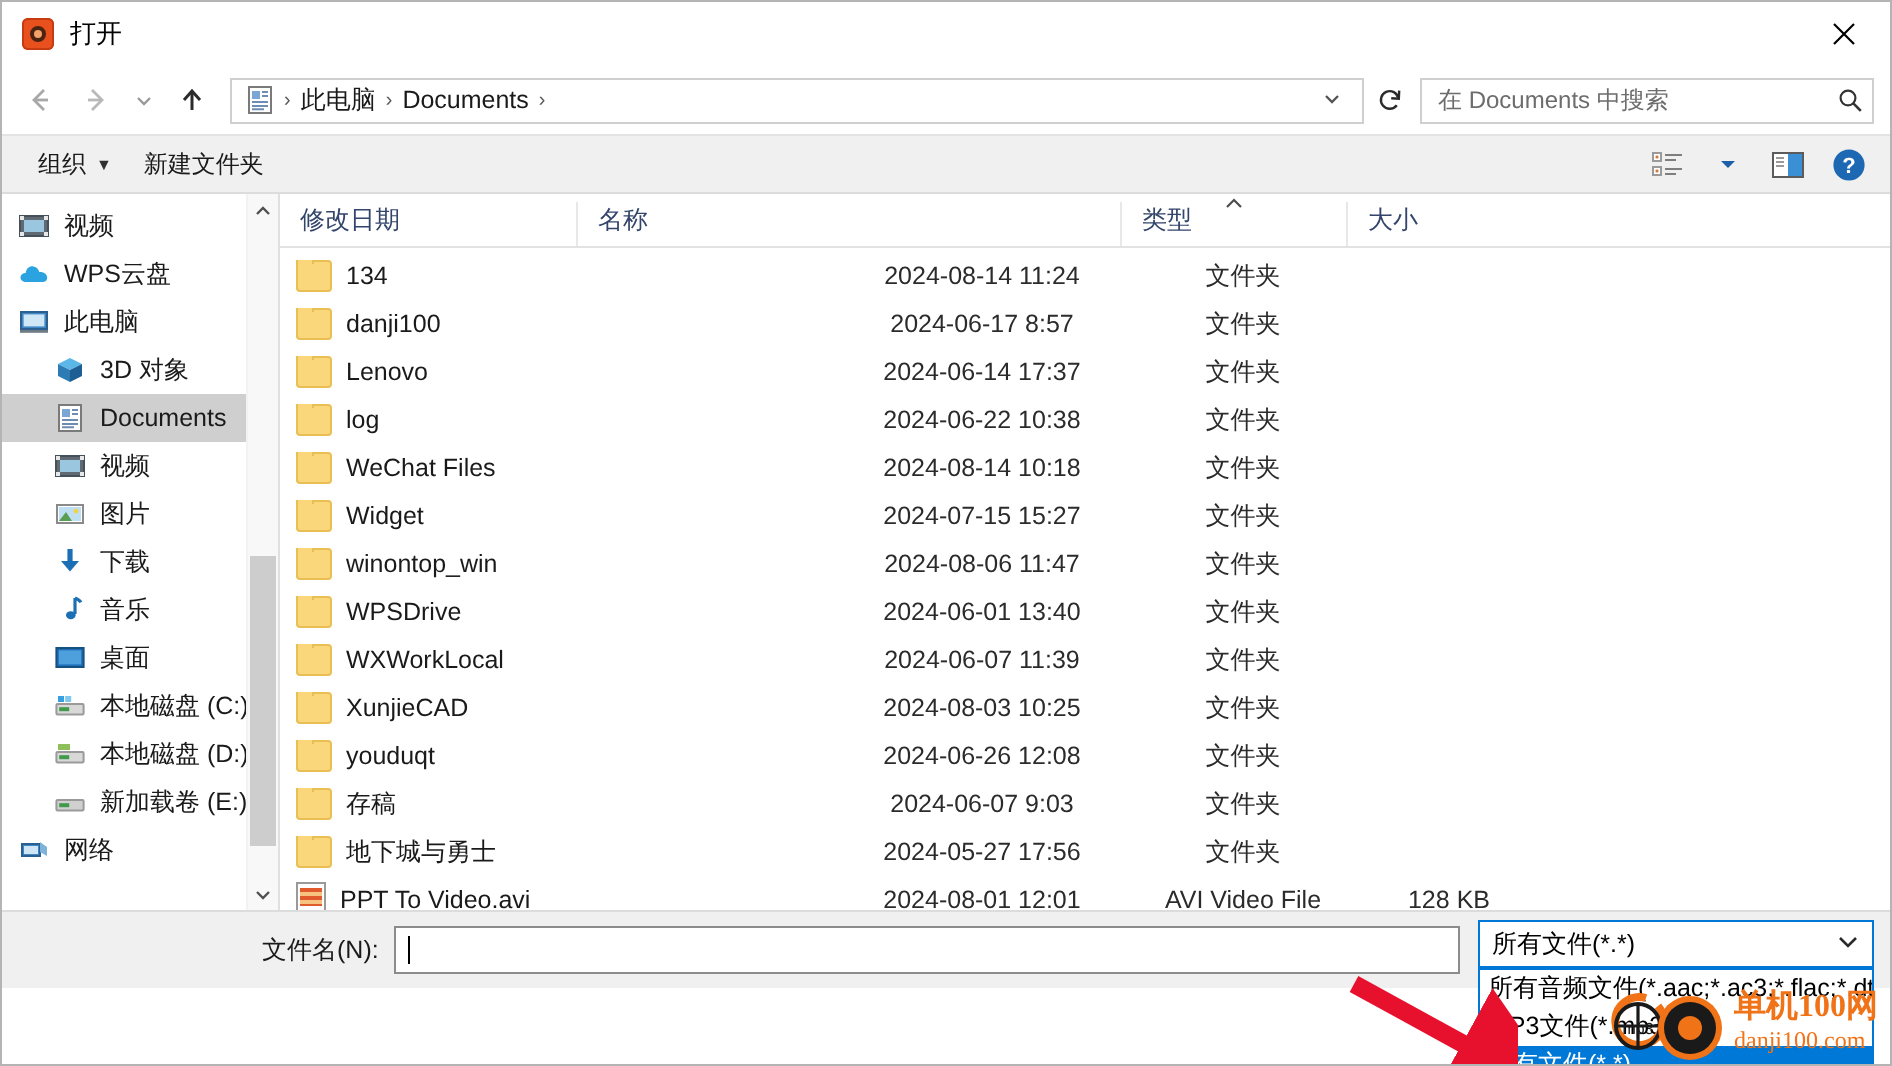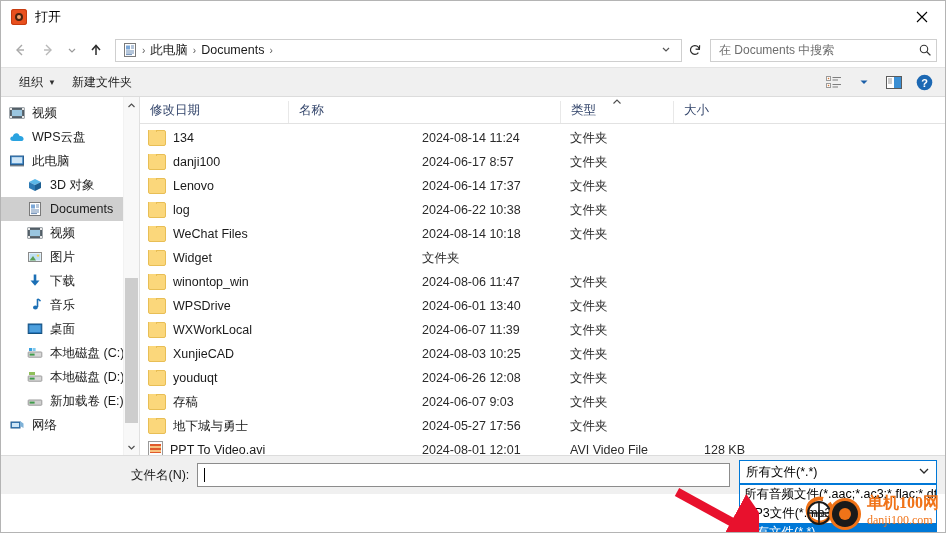--- a/index.html
+++ b/index.html
@@ -80,21 +80,21 @@
             border-left:1px solid #e8e8e8;height:22px;display:flex;align-items:flex-end;position:relative;}
   .hdr-cell:first-child{border-left:none;}
   .c-name{width:272px;}
   .c-date{width:148px;}
   .c-type{width:113px;}
   .c-size{width:80px;}
   .sort-caret{position:absolute;left:50%;top:-4px;transform:translateX(-50%);
               font-size:9px;color:#4d4d4d;line-height:10px;}
   .rows{flex:1;overflow:hidden;padding-top:2px;}
   .row{height:24px;display:flex;align-items:center;font-size:12.5px;color:#1a1a1a;}
-  .cell{padding-left:10px;box-sizing:border-box;white-space:nowrap;overflow:hidden;}
+  .cell{padding-left:10px;box-sizing:border-box;white-space:nowrap;overflow:hidden;text-align:center;}
   .cell.name{width:272px;display:flex;align-items:center;gap:7px;padding-left:8px;}
   .cell.date{width:148px;color:#2b2b2b;}
   .cell.type{width:113px;color:#2b2b2b;}
   .cell.size{width:80px;text-align:right;padding-right:8px;padding-left:0;color:#2b2b2b;}
   .f-ico{width:16px;height:14px;flex:none;position:relative;}
 
   
   .ico-folder{background:#fbd77b;border:1px solid #e8be55;border-radius:1px 2px 2px 2px;}
   .ico-folder::before{content:"";position:absolute;left:-1px;top:-3px;width:7px;height:3px;
             background:#fbd77b;border:1px solid #e8be55;border-bottom:none;border-radius:1px 1px 0 0;}
@@ -494,20 +494,21 @@
             </div>
             <div class="cell date">2024-08-14 10:18</div>
             <div class="cell type">文件夹</div>
             <div class="cell size"></div>
           </div>
           <div class="row">
             <div class="cell name">
               <span class="f-ico ico-folder"></span>
               <span>Widget</span>
             </div>
+            <div class="cell date">2024-07-15 15:27</div>
             <div class="cell type">文件夹</div>
             <div class="cell size"></div>
           </div>
           <div class="row">
             <div class="cell name">
               <span class="f-ico ico-folder"></span>
               <span>winontop_win</span>
             </div>
             <div class="cell date">2024-08-06 11:47</div>
             <div class="cell type">文件夹</div>

